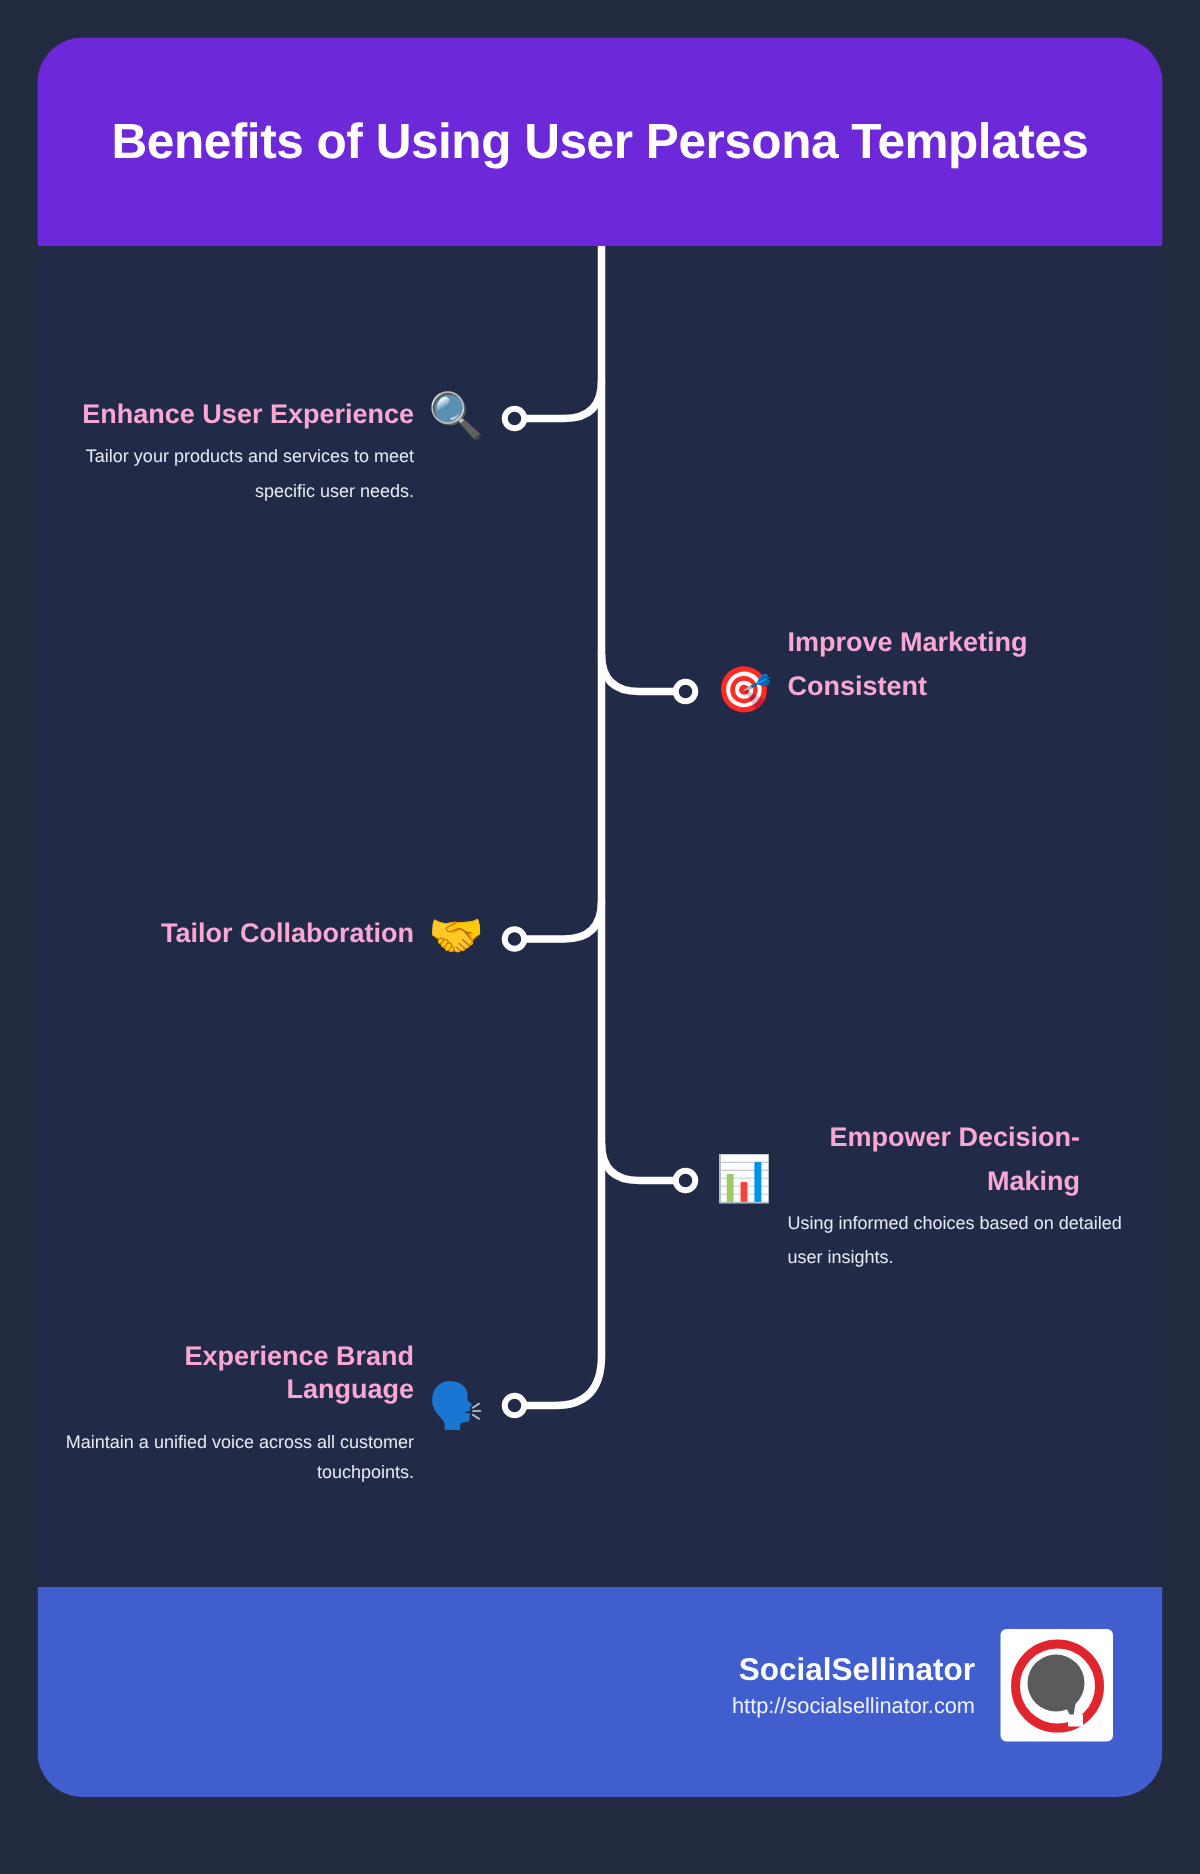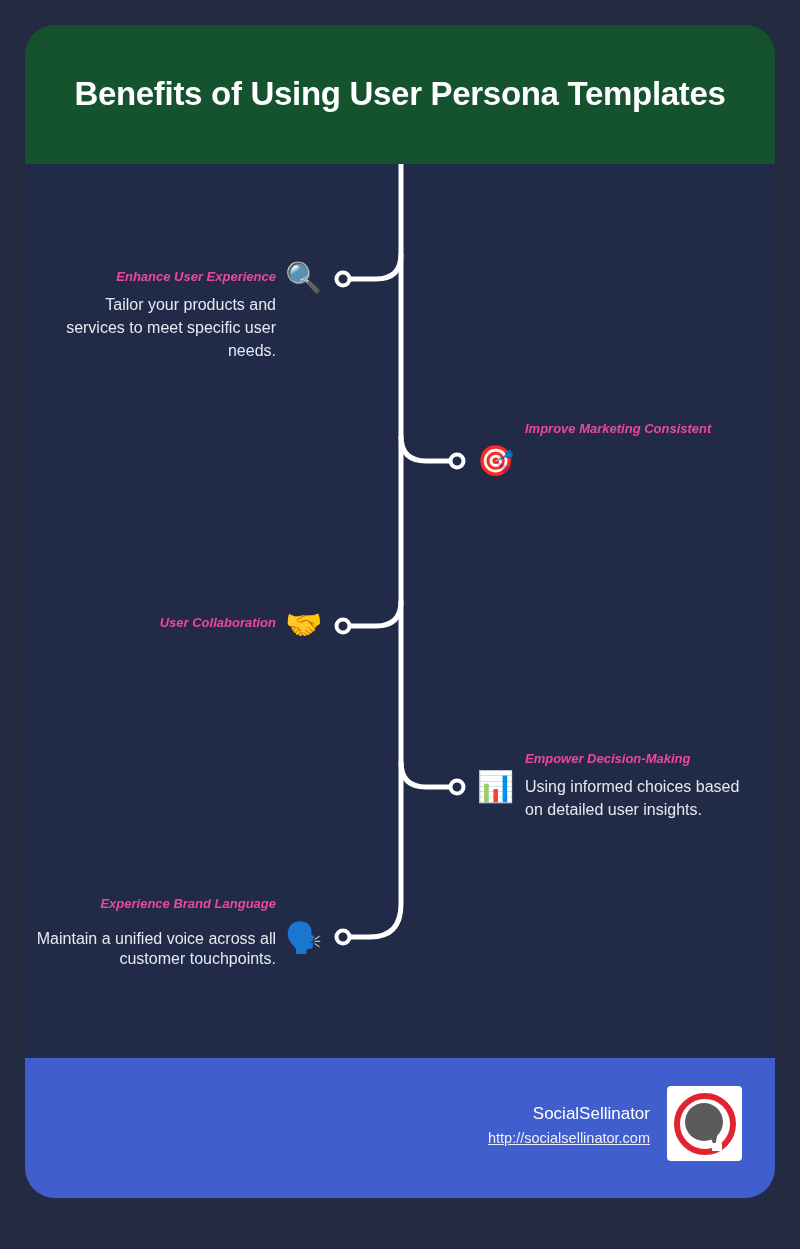--- a/index.html
+++ b/index.html
@@ -4,46 +4,46 @@
 <style>
   * { box-sizing: border-box; margin: 0; padding: 0; }
   html, body { width: 800px; height: 1249px; background: #222b40; overflow: hidden; }
   body { font-family: "Liberation Sans", "DejaVu Sans", sans-serif; position: relative; }
   .card {
     position: absolute; left: 25px; top: 25px; width: 750px; height: 1173px;
     border-radius: 30px; overflow: hidden; background: #212b47;
   }
   .header {
     position: absolute; left: 0; top: 0; width: 750px; height: 139px;
-    background: #14532d; display: flex; align-items: center; justify-content: center;
+    background: #6d28d9; display: flex; align-items: center; justify-content: center;
   }
   .title {
     color: #ffffff; font-size: 33px; font-weight: bold; letter-spacing: -0.3px;
     margin-top: -2px;
   }
   .body-area { position: absolute; left: 0; top: 139px; width: 750px; height: 894px; }
   svg.lines { position: absolute; left: 0; top: 0; }
   .item { position: absolute; }
-  .item h3 { color: #ec4899; font-size: 13px; font-weight: bold; line-height: 29px; font-style: italic; }
-  .item p { color: #e6e9f2; font-size: 16px; line-height: 23px; margin-top: 2px; }
+  .item h3 { color: #f9a8d4; font-size: 18px; font-weight: bold; line-height: 29px; }
+  .item p { color: #e6e9f2; font-size: 12px; line-height: 23px; margin-top: 2px; }
   .item.left { text-align: right; }
   .item.right { text-align: left; }
   .emoji {
     position: absolute; font-size: 30px; line-height: 36px; width: 40px; height: 40px;
     text-align: center; font-family: "DejaVu Sans", sans-serif;
   }
   .footer {
     position: absolute; left: 0; top: 1033px; width: 750px; height: 140px;
     background: #405ecd;
   }
   .brand {
     position: absolute; right: 125px; top: 44px; text-align: right; color: #ffffff;
   }
-  .brand-name { font-size: 17px; font-weight: normal; line-height: 24px; }
-  .brand-url { font-size: 14.5px; color: #eef1fb; line-height: 24px; text-decoration: underline; }
+  .brand-name { font-size: 21px; font-weight: bold; line-height: 24px; }
+  .brand-url { font-size: 14.5px; color: #eef1fb; line-height: 24px; }
   .logo {
     position: absolute; left: 642px; top: 28px; width: 75px; height: 75px;
     background: #ffffff; border-radius: 4px; display: flex; align-items: center; justify-content: center;
   }
 </style>
 </head>
 <body>
 
 <div class="card">
 
@@ -77,26 +77,26 @@
       <p style="padding-left:30px;">Tailor your products and services to meet specific user needs.</p>
     </div>
     <div class="emoji" style="left:259px; top:96px;">🔍</div>
 
     <div class="item right" style="left:500px; width:220px; top:250px;">
       <h3>Improve Marketing Consistent</h3>
     </div>
     <div class="emoji" style="left:451px; top:279px;">🎯</div>
 
     <div class="item left" style="left:30px; width:221px; top:444px;">
-      <h3>User Collaboration</h3>
+      <h3>Tailor Collaboration</h3>
     </div>
     <div class="emoji" style="left:259px; top:443px;">🤝</div>
 
     <div class="item right" style="left:500px; width:235px; top:580px;">
-      <h3 style="padding-right:40px;">Empower Decision-Making</h3>
+      <h3 style="padding-right:40px;text-align:right;">Empower Decision-Making</h3>
       <p>Using informed choices based on detailed user insights.</p>
     </div>
     <div class="emoji" style="left:451px; top:605px;">📊</div>
 
     <div class="item left" style="left:0; width:251px; top:729px;">
       <h3 style="line-height:22px; padding-left:60px;">Experience Brand Language</h3>
       <p style="margin-top:14px; line-height:20px;">Maintain a unified voice across all customer touchpoints.</p>
     </div>
     <div class="emoji" style="left:259px; top:756px;">🗣️</div>
   </div>

